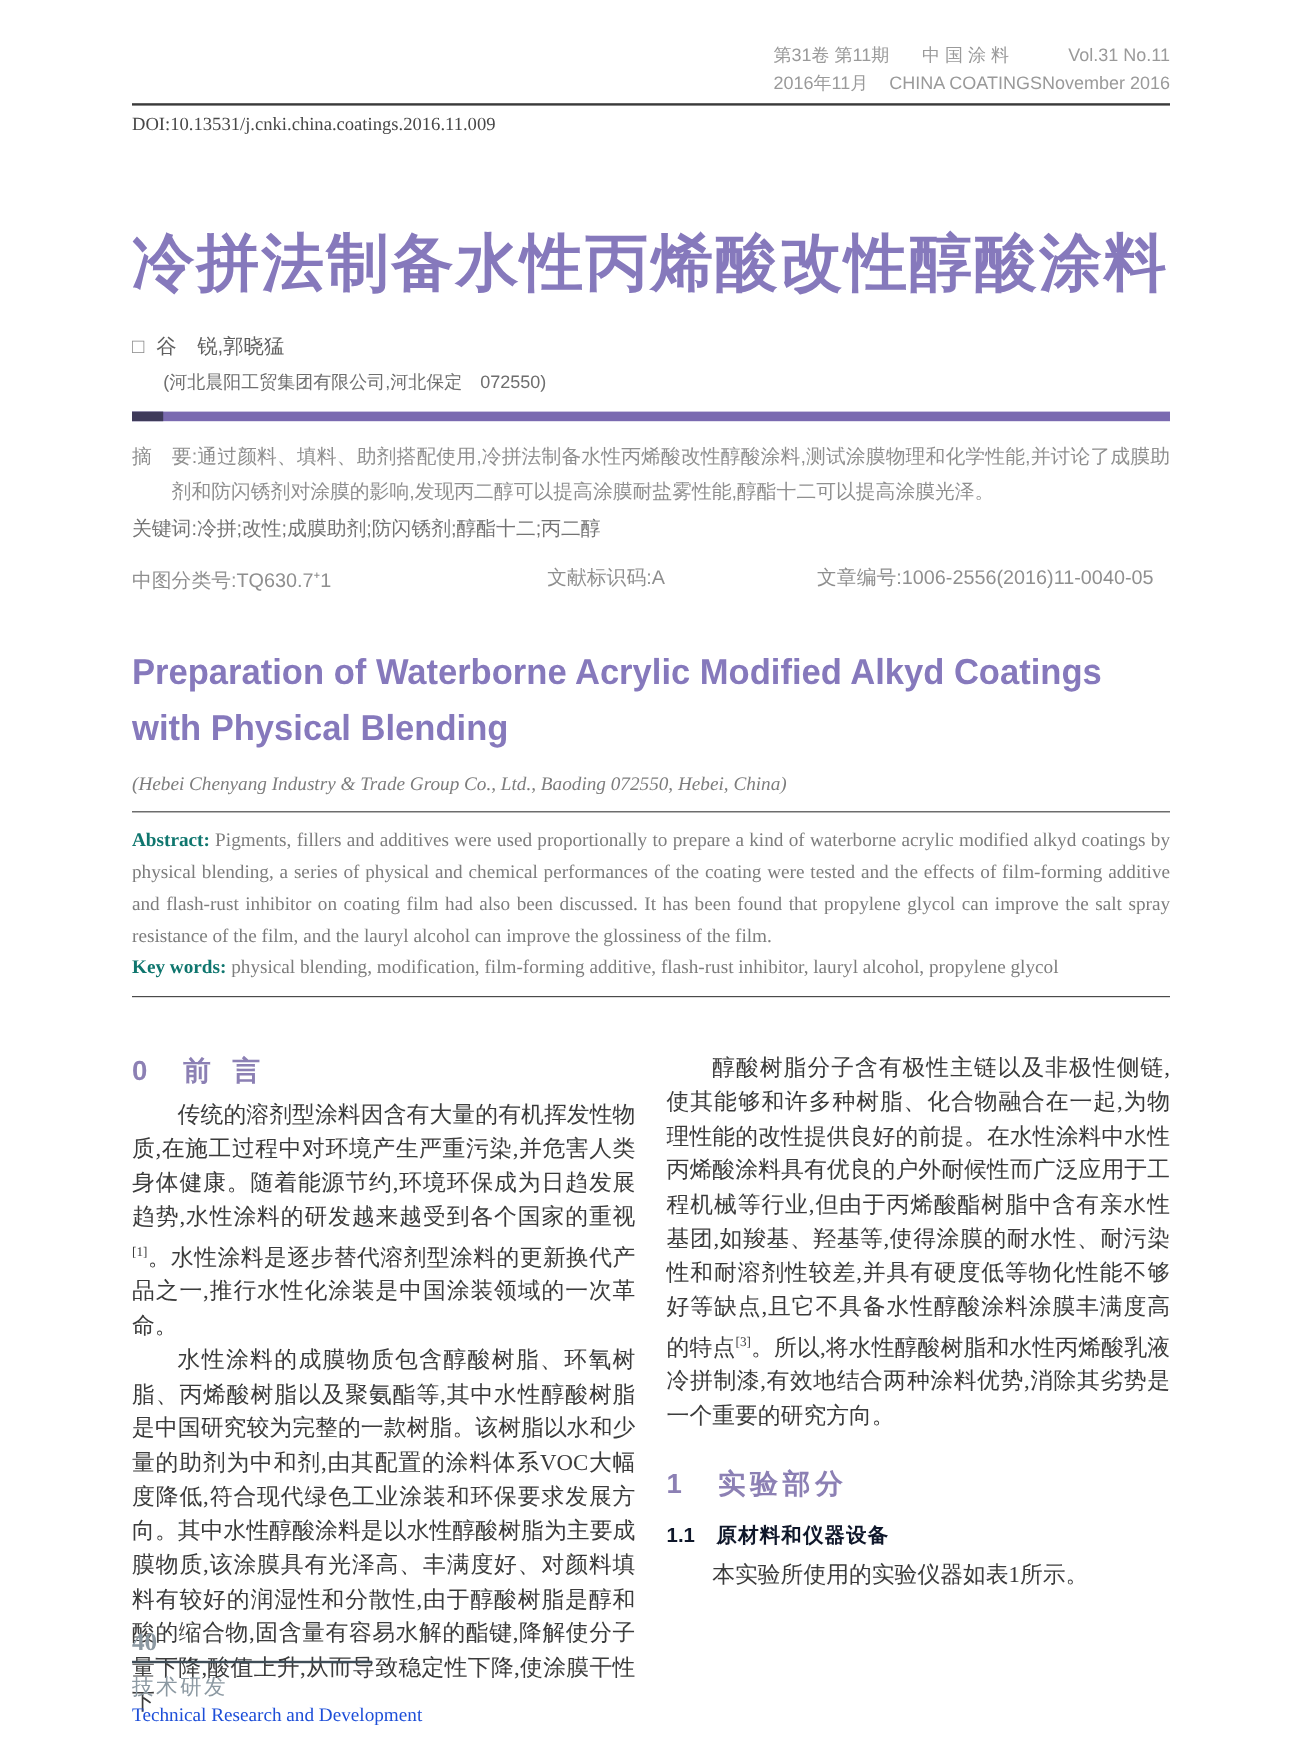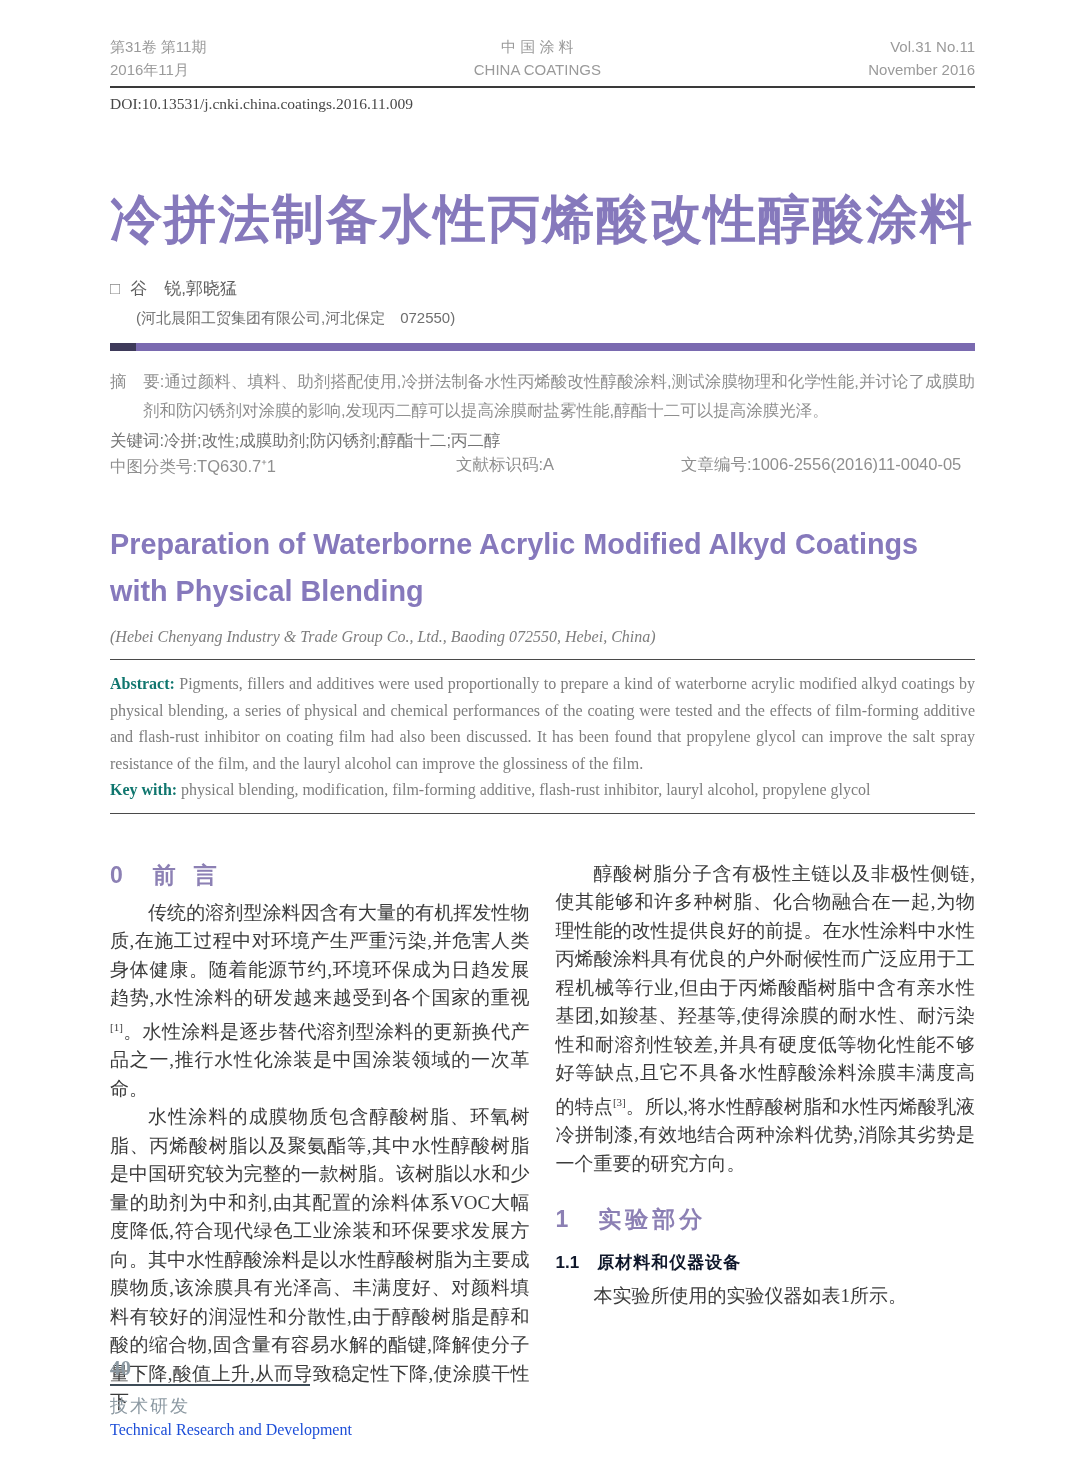--- a/index.html
+++ b/index.html
@@ -5,42 +5,42 @@
   * { margin:0; padding:0; box-sizing:border-box; }
   html,body { background:#ffffff; }
   body {
     width:1075px; height:1459px; overflow:hidden;
     font-family:"Liberation Sans", sans-serif;
     -webkit-font-smoothing:antialiased;
   }
   .sheet { width:1075px; height:1459px; padding:35px 100px 0 110px; position:relative; }
 
   
-  .jheader { display:flex; justify-content:space-between; color:#9a9a9a; font-size:15px; line-height:23px; }
+  .jheader { display:flex; justify-content:flex-end; color:#9a9a9a; font-size:15px; line-height:23px; }
   .jheader .hc { text-align:center; }
   .jheader .hr { text-align:right; }
   .header-rule { border:none; border-top:2px solid #3a3a3a; margin-top:5px; }
   .doi { font-family:"Liberation Serif", serif; color:#474747; font-size:15.5px; margin-top:7px; }
 
   
   .title-cn {
     margin-top:72px; color:#8679bc; font-weight:bold; font-size:52px;
     letter-spacing:2px; white-space:nowrap;
   }
   .authors-cn { margin-top:22px; font-size:17px; color:#5f5f5f; }
   .authors-cn .marker { color:#8a8a8a; margin-right:10px; }
   .affil-cn { margin-top:9px; font-size:15px; color:#6e6e6e; padding-left:26px; }
 
   
   .purple-bar { margin-top:15px; height:8px; background:#7a6ab0; position:relative; }
   .purple-bar .cap { position:absolute; left:0; top:0; width:26px; height:8px; background:#3e3a5a; }
   .abs-cn { margin-top:16px; color:#8f8f8f; font-size:16.5px; line-height:29px; text-align:justify;
             padding-left:2em; text-indent:-2em; }
   .kw-cn { margin-top:5px; color:#737373; font-size:16.5px; }
-  .class-row { margin-top:2px; color:#8f8f8f; font-size:16.5px; display:flex; }
+  .class-row { margin-top:19px; color:#8f8f8f; font-size:16.5px; display:flex; }
   .class-row .c1 { width:40%; }
   .class-row .c2 { width:26%; }
   .class-row .c3 { width:34%; }
 
   
   .title-en {
     margin-top:42px; color:#8679bc; font-weight:bold; font-size:30px; line-height:47px;
     letter-spacing:0px; transform:scaleX(0.96); transform-origin:left top; width:104%;
   }
   .authors-en { margin-top:16px; color:#8b8b8b; font-size:17px; }
@@ -119,21 +119,21 @@
   </div>
 
   <div class="title-en">
     <div>Preparation of  Waterborne Acrylic Modified Alkyd Coatings</div>
     <div>with Physical Blending</div>
   </div>
   <div class="affil-en">(Hebei Chenyang Industry &amp; Trade Group Co., Ltd., Baoding 072550, Hebei, China)</div>
   <hr class="rule rule-en-top">
 
   <div class="abs-en"><b>Abstract:</b> <span>Pigments, fillers and additives were used proportionally to prepare a kind of waterborne acrylic modified alkyd coatings by physical blending, a series of physical and chemical performances of the coating were tested and the effects of film-forming additive and flash-rust inhibitor on coating film had also been discussed. It has been found that propylene glycol can improve the salt spray resistance of the film, and the lauryl alcohol can improve the glossiness of the film.</span></div>
-  <div class="kw-en"><b>Key with:</b> <span>physical blending, modification, film-forming additive, flash-rust inhibitor, lauryl alcohol, propylene glycol</span></div>
+  <div class="kw-en"><b>Key words:</b> <span>physical blending, modification, film-forming additive, flash-rust inhibitor, lauryl alcohol, propylene glycol</span></div>
   <hr class="rule rule-en-bot">
 
   <div class="cols">
     <div class="col">
       <h2 class="sec-h"><span class="num">0</span><span class="ht ht-wide">前言</span></h2>
       <p class="para ind"><span>传统的溶剂型涂料因含有大量的有机挥发性物质,在施工过程中对环境产生严重污染,并危害人类身体健康。随着能源节约,环境环保成为日趋发展趋势,水性涂料的研发越来越受到各个国家的重视</span><sup>[1]</sup><span>。水性涂料是逐步替代溶剂型涂料的更新换代产品之一,推行水性化涂装是中国涂装领域的一次革命。</span></p>
       <p class="para ind"><span>水性涂料的成膜物质包含醇酸树脂、环氧树脂、丙烯酸树脂以及聚氨酯等,其中水性醇酸树脂是中国研究较为完整的一款树脂。该树脂以水和少量的助剂为中和剂,由其配置的涂料体系VOC大幅度降低,符合现代绿色工业涂装和环保要求发展方向。其中水性醇酸涂料是以水性醇酸树脂为主要成膜物质,该涂膜具有光泽高、丰满度好、对颜料填料有较好的润湿性和分散性,由于醇酸树脂是醇和酸的缩合物,固含量有容易水解的酯键,降解使分子量下降,酸值上升,从而导致稳定性下降,使涂膜干性下</span></p>
     </div>
     <div class="col">
       <p class="para ind"><span>醇酸树脂分子含有极性主链以及非极性侧链,使其能够和许多种树脂、化合物融合在一起,为物理性能的改性提供良好的前提。在水性涂料中水性丙烯酸涂料具有优良的户外耐候性而广泛应用于工程机械等行业,但由于丙烯酸酯树脂中含有亲水性基团,如羧基、羟基等,使得涂膜的耐水性、耐污染性和耐溶剂性较差,并具有硬度低等物化性能不够好等缺点,且它不具备水性醇酸涂料涂膜丰满度高的特点</span><sup>[3]</sup><span>。所以,将水性醇酸树脂和水性丙烯酸乳液冷拼制漆,有效地结合两种涂料优势,消除其劣势是一个重要的研究方向。</span></p>

